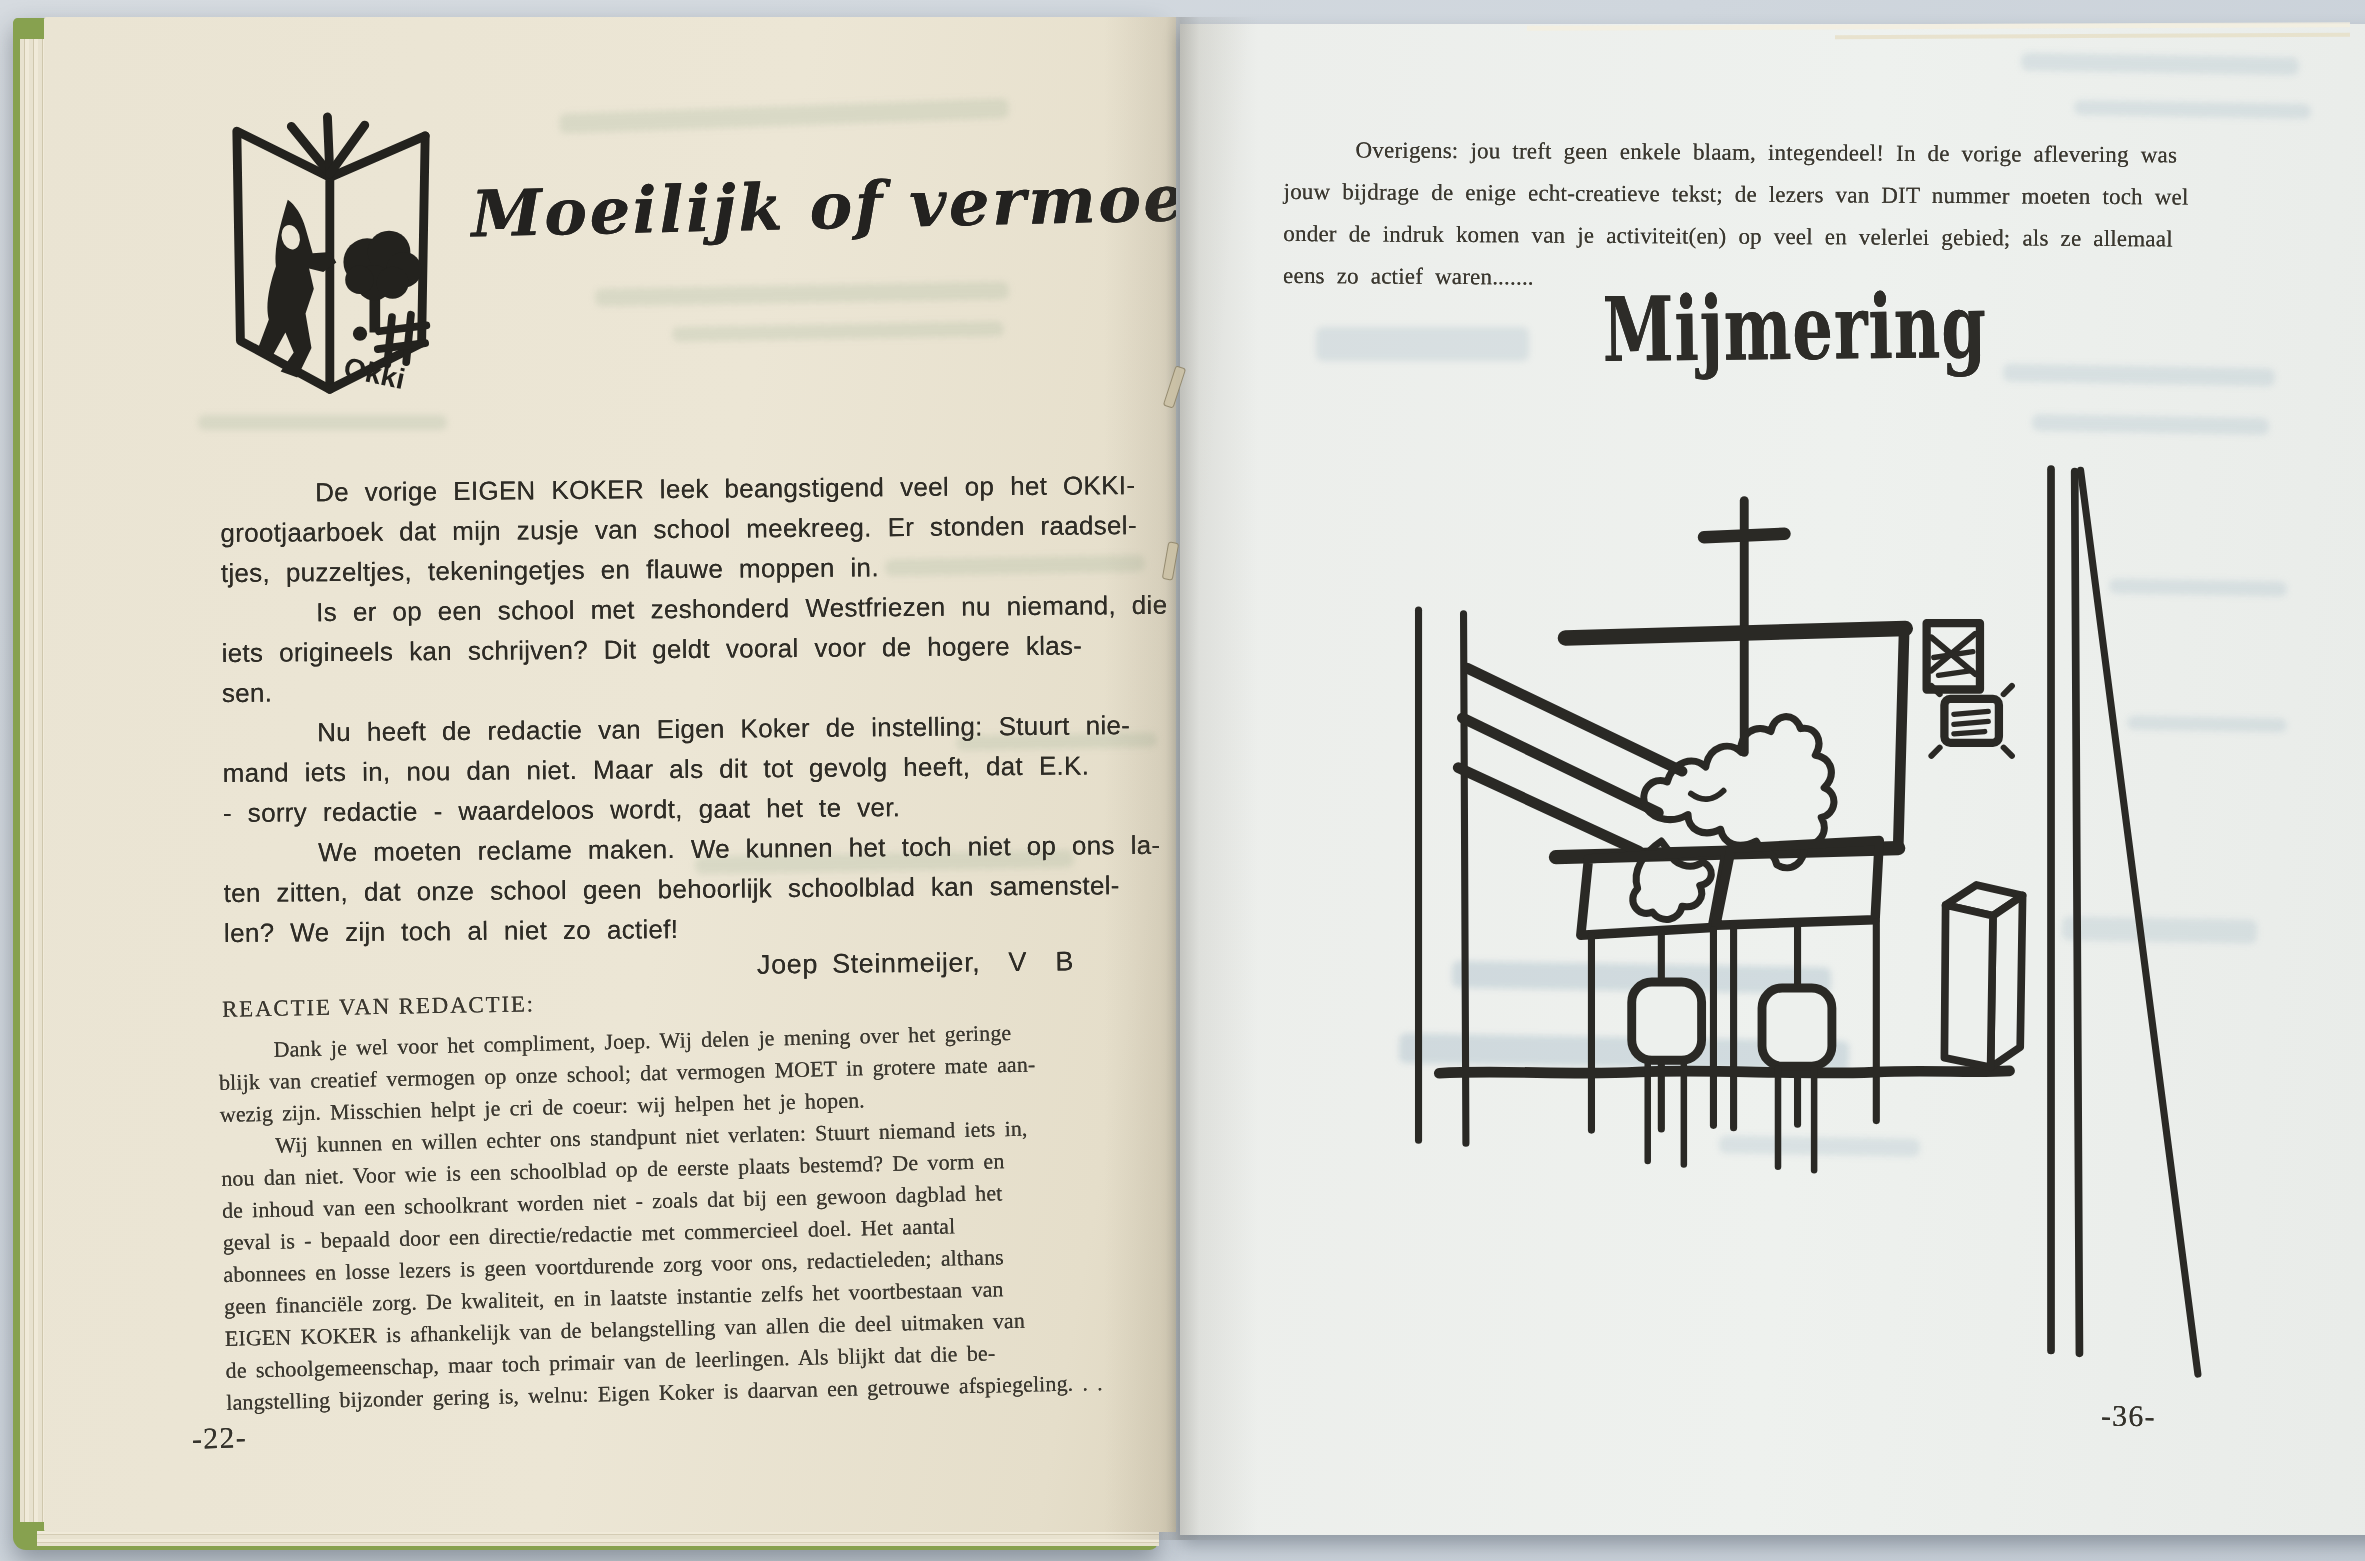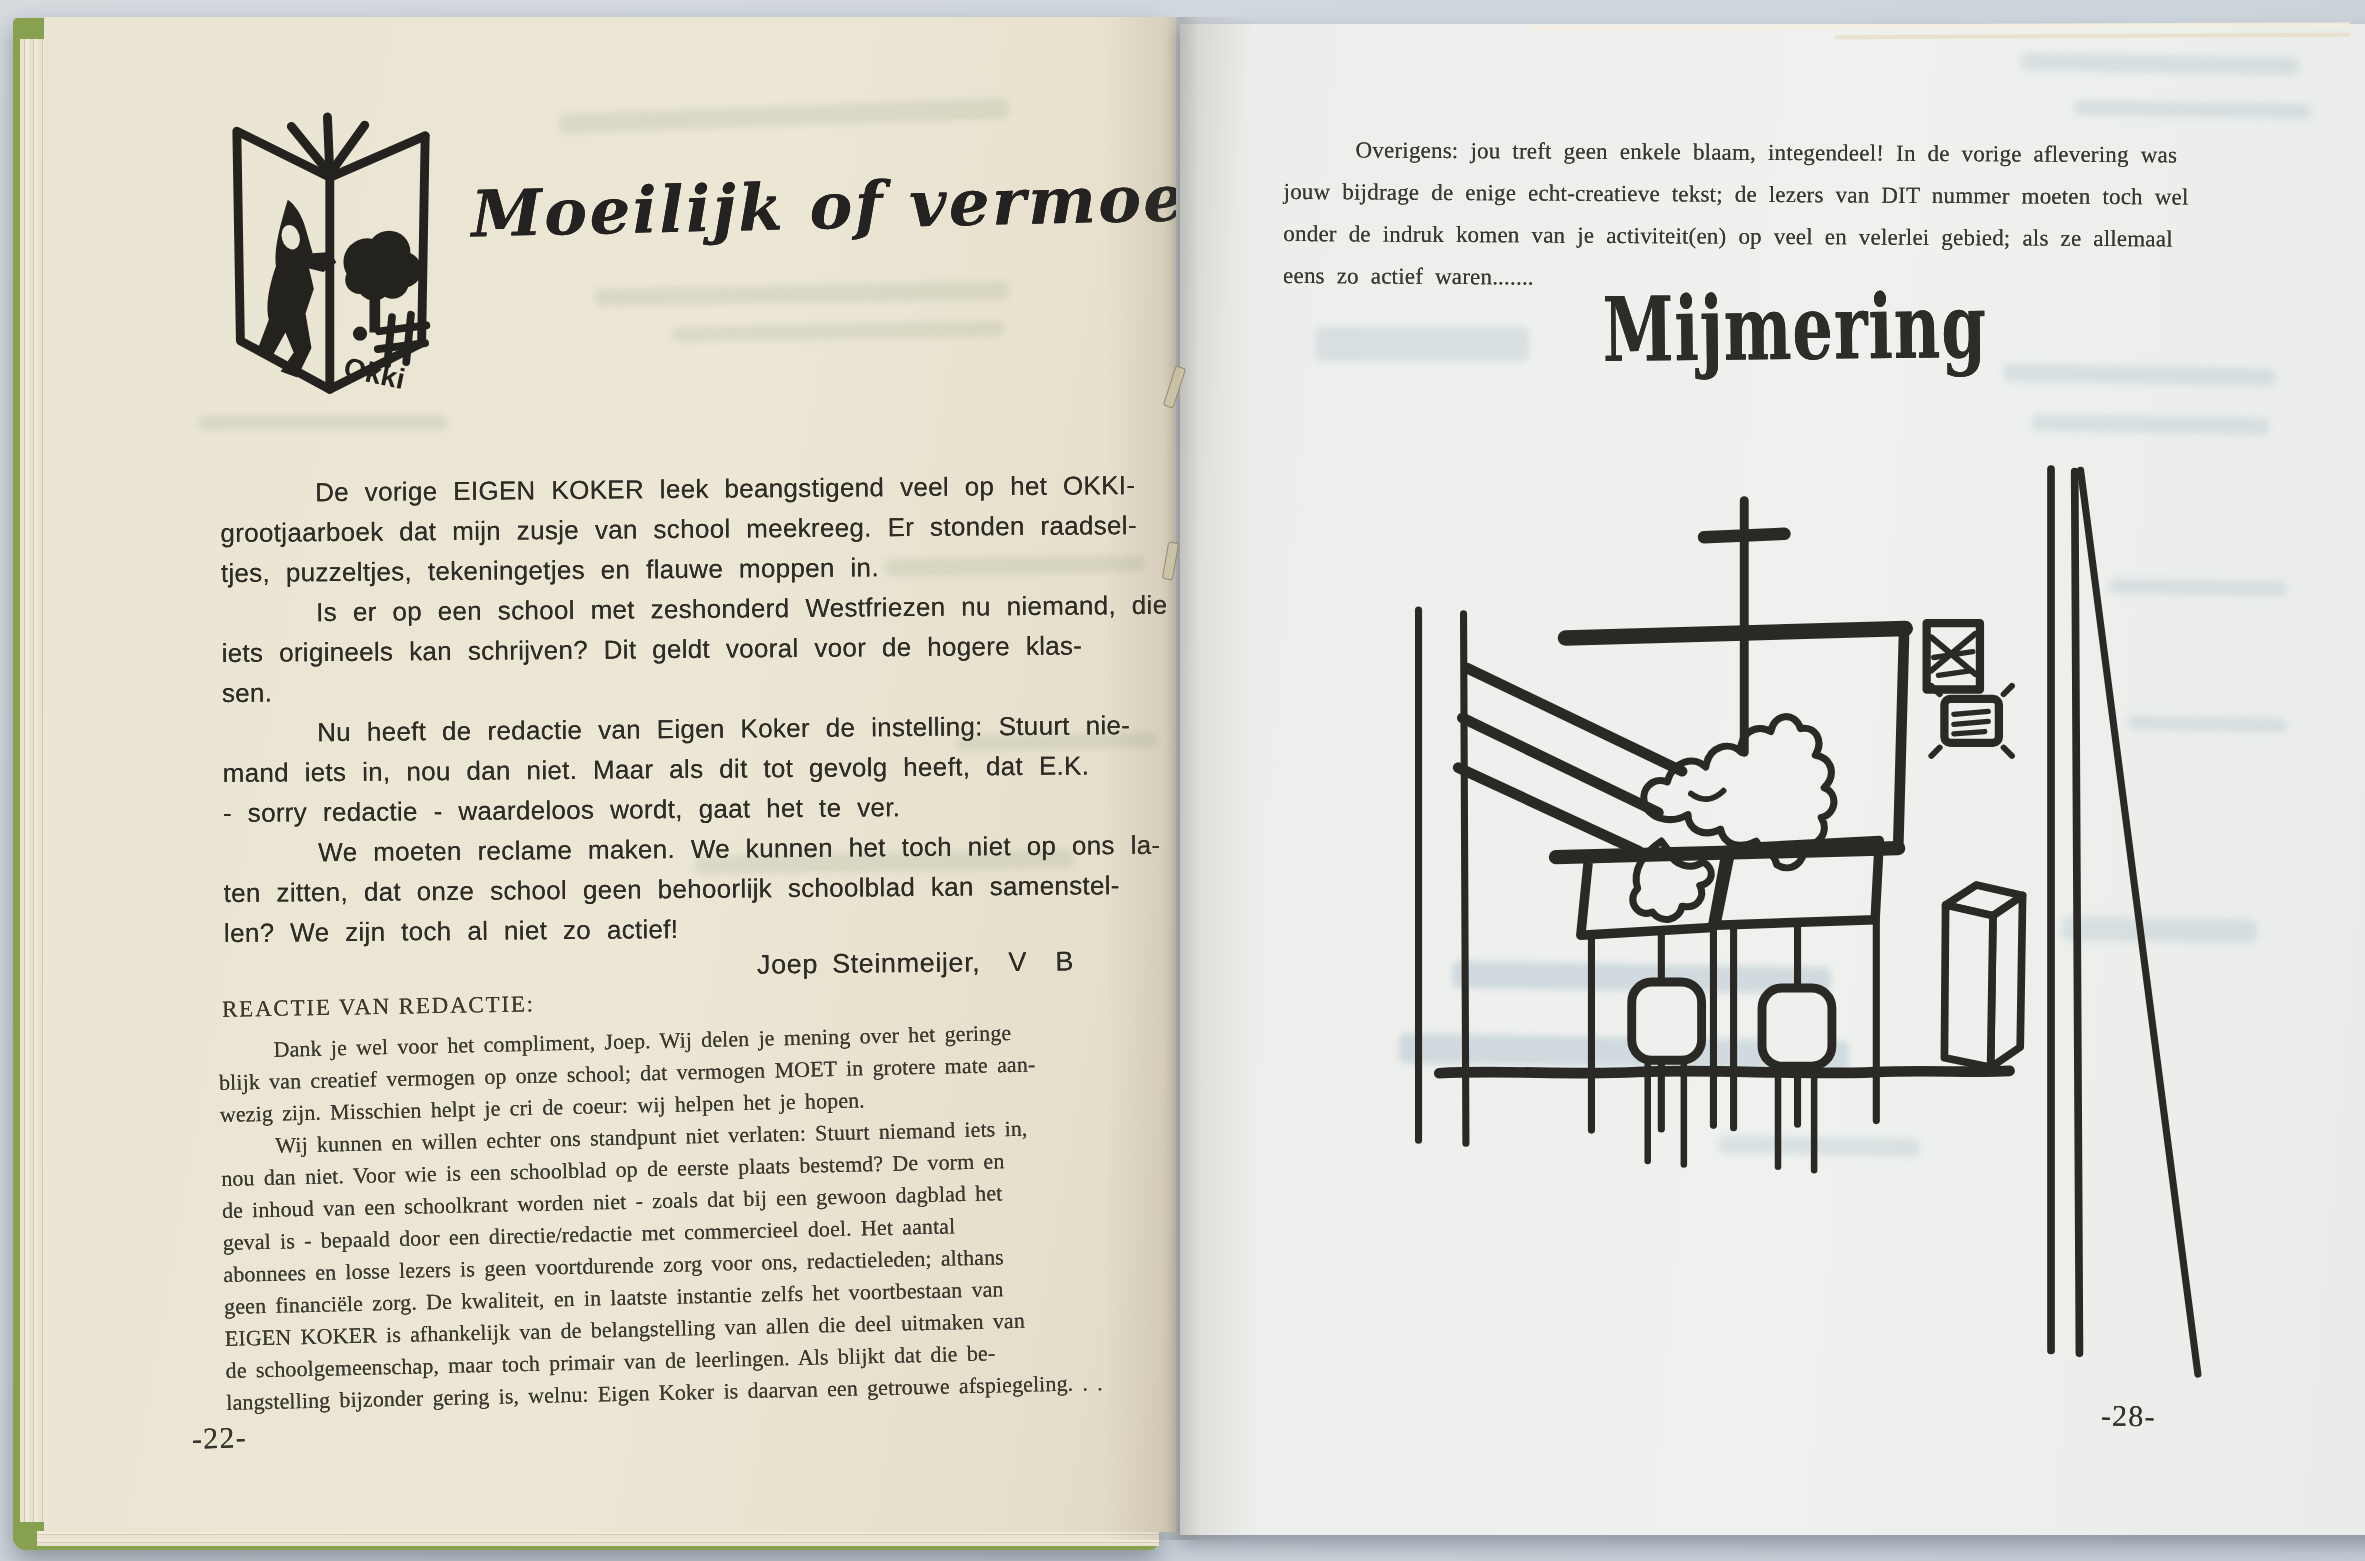--- a/index.html
+++ b/index.html
@@ -229,21 +229,21 @@
         <line x1="508" y1="1014" x2="508" y2="1186" stroke-width="11"></line>
         <line x1="667" y1="1024" x2="667" y2="1190" stroke-width="11"></line>
         <line x1="728" y1="1024" x2="728" y2="1196" stroke-width="11"></line>
 
         <path d="M950,748 L1002,714 L1080,732 L1030,766 Z" stroke-width="13" fill="#edf0ed"></path>
         <path d="M1030,766 L1080,732 L1076,988 L1026,1022 Z" stroke-width="13" fill="#edf0ed"></path>
         <path d="M950,748 L1030,766 L1026,1022 L948,1006 Z" stroke-width="13" fill="#edf0ed"></path>
       </g>
     </svg>
 
-    <div class="pagenum num23" style="left:921px;top:1375px;">-28-</div>
+    <div class="pagenum num23" style="left:921px;top:1375px;">-36-</div>
   </div>
 
   <div class="gutter"></div>
   <div class="staple" style="left:1169px;top:366px;transform:rotate(18deg);"></div>
   <div class="staple" style="left:1165px;top:542px;transform:rotate(10deg);height:36px;"></div>
   <div class="top-edge-right"></div>
   <div class="top-edge-right2"></div>
 </div>
 
 

